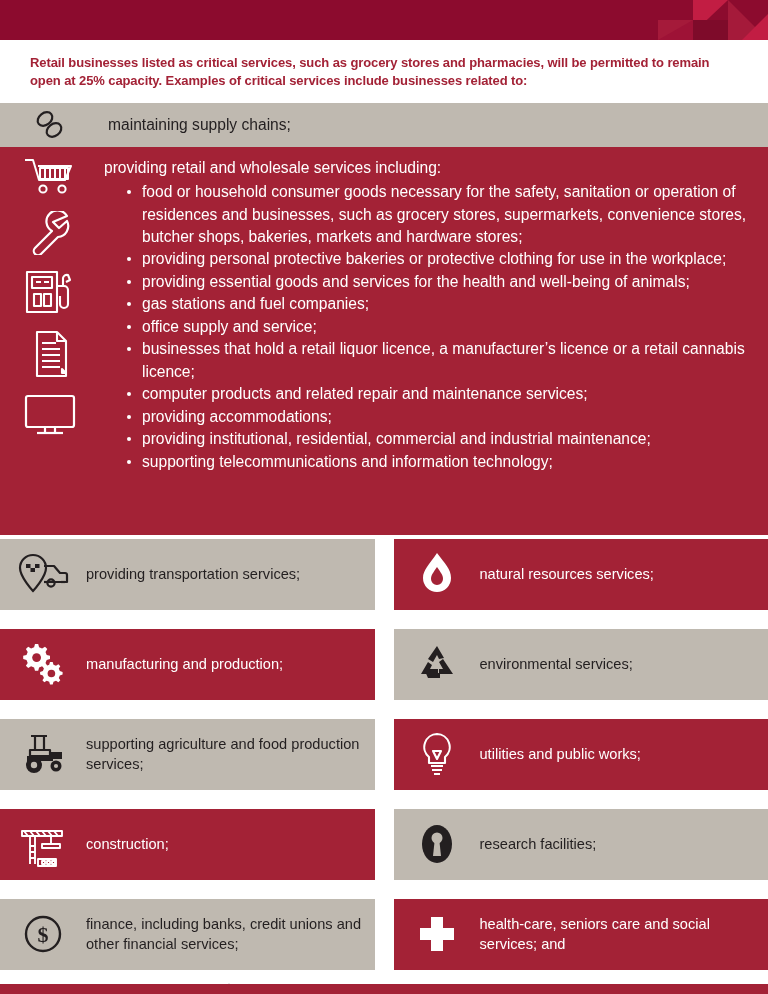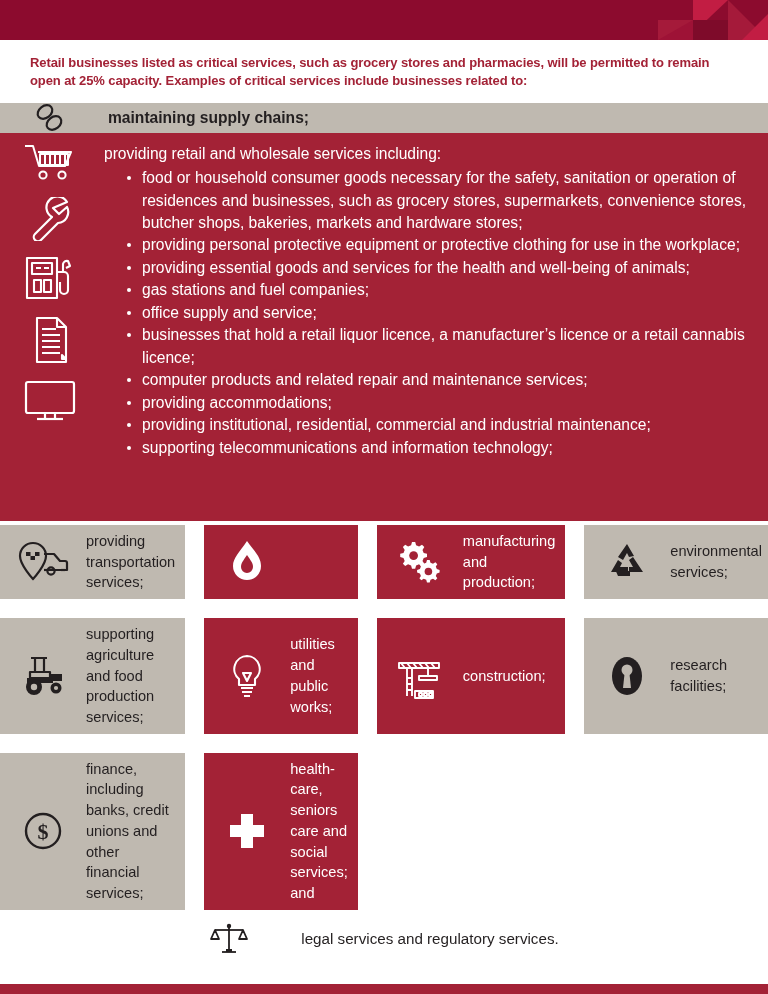--- a/index.html
+++ b/index.html
@@ -64,21 +64,21 @@
     flex-direction: column;
     align-items: center;
     padding-top: 6px;
   }
   .band-body {
     flex: 1 1 auto;
     padding: 0 14px 0 0;
   }
 
   
-  .supply-row { height: 30px; align-items: center; font-weight: bold; }
+  .supply-row { height: 44px; align-items: center; }
   .supply-row .band-icons { padding-top: 0; justify-content: center; }
   .supply-label {
     font-size: 15.6px;
     line-height: 1.3;
     color: #231f20;
     padding-left: 8px;
   }
 
   
   .retail-row { min-height: 388px; }
@@ -108,21 +108,21 @@
     top: 9px;
     width: 4px;
     height: 4px;
     border-radius: 50%;
     background: #ffffff;
   }
 
   
   .grid {
     display: grid;
-    grid-template-columns: 1fr 1fr 1fr 1fr;
+    grid-template-columns: 1fr 1fr;
     column-gap: 4px;
     row-gap: 4px;
     padding-top: 4px;
     gap: 19px;
   }
   .cell {
     display: flex;
     align-items: center;
     min-height: 71px;
     padding: 6px 10px 6px 0;
@@ -247,21 +247,21 @@
           <path d="M24 35 v5 M34 35 v5"></path>
           <path d="M16 41 h26"></path>
         </g>
       </svg>
 
     </div>
     <div class="band-body">
       <div class="retail-lead">providing retail and wholesale services including:</div>
       <ul class="retail-list">
         <li>food or household consumer goods necessary for the safety, sanitation or operation of residences and businesses, such as grocery stores, supermarkets, convenience stores, butcher shops, bakeries, markets and hardware stores;</li>
-        <li>providing personal protective equipment or protective clothing for use in the workplace;</li>
+        <li>providing personal protective bakeries or protective clothing for use in the workplace;</li>
         <li>providing essential goods and services for the health and well-being of animals;</li>
         <li>gas stations and fuel companies;</li>
         <li>office supply and service;</li>
         <li>businesses that hold a retail liquor licence, a manufacturer’s licence or a retail cannabis licence;</li>
         <li>computer products and related repair and maintenance services;</li>
         <li>providing accommodations;</li>
         <li>providing institutional, residential, commercial and industrial maintenance;</li>
         <li>supporting telecommunications and information technology;</li>
       </ul>
     </div>
@@ -287,20 +287,21 @@
       <div class="cell-label">providing transportation services;</div>
     </div>
 
     <div class="cell cell-red">
       <div class="cell-icon">
         <svg width="36" height="44" viewBox="0 0 36 44">
           <path d="M18 1 C26 12 32 17 32 26 a14 14 0 0 1 -28 0 C4 18 10 13 18 1 Z" fill="#ffffff"></path>
           <path d="M18 15 C22 21 24 23 24 27 a6 6 0 0 1 -12 0 c0 -4 2 -6 6 -12 Z" fill="#a32236"></path>
         </svg>
       </div>
+      <div class="cell-label">natural resources services;</div>
     </div>
 
     <div class="cell cell-red">
       <div class="cell-icon">
         <svg width="48" height="44" viewBox="0 0 48 44">
           <g fill="#ffffff">
             <path d="M16 2 l3.2 0 l.9 3.3 l3 1.2 l2.9 -1.8 l2.3 2.3 l-1.8 2.9 l1.2 3 l3.3 .9 l0 3.2 l-3.3 .9 l-1.2 3 l1.8 2.9 l-2.3 2.3 l-2.9 -1.8 l-3 1.2 l-.9 3.3 l-3.2 0 l-.9 -3.3 l-3 -1.2 l-2.9 1.8 l-2.3 -2.3 l1.8 -2.9 l-1.2 -3 l-3.3 -.9 l0 -3.2 l3.3 -.9 l1.2 -3 l-1.8 -2.9 l2.3 -2.3 l2.9 1.8 l3 -1.2 Z"></path>
           </g>
           <circle cx="17.6" cy="15.6" r="4.4" fill="#a32236"></circle>
           <g fill="#ffffff">

